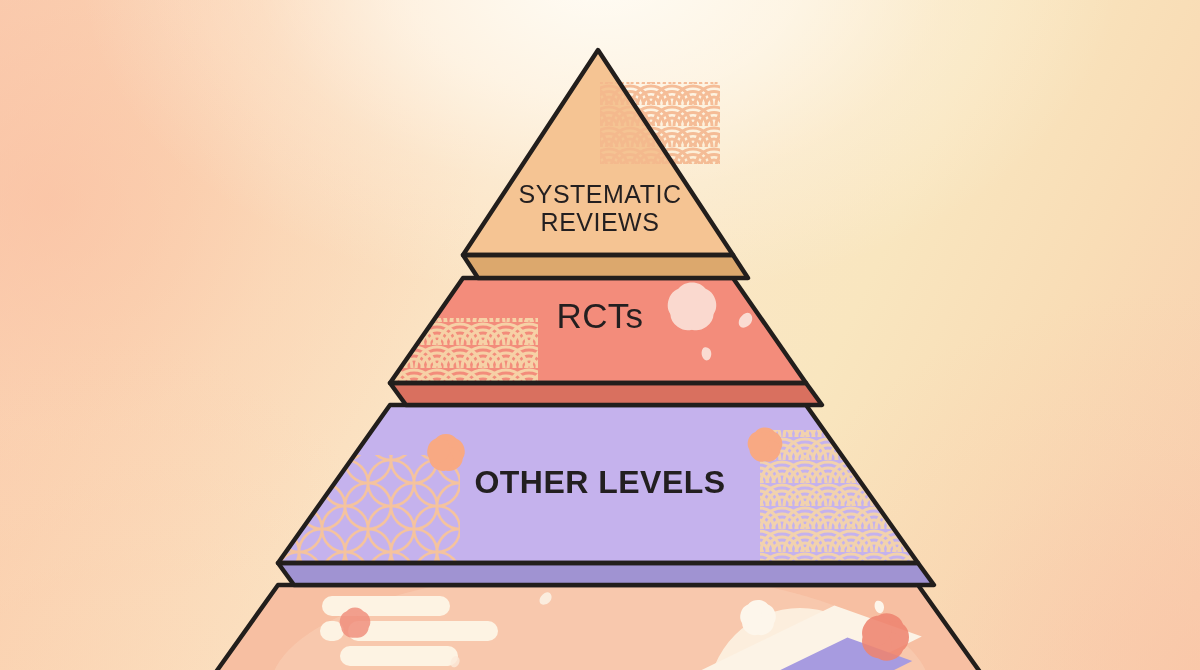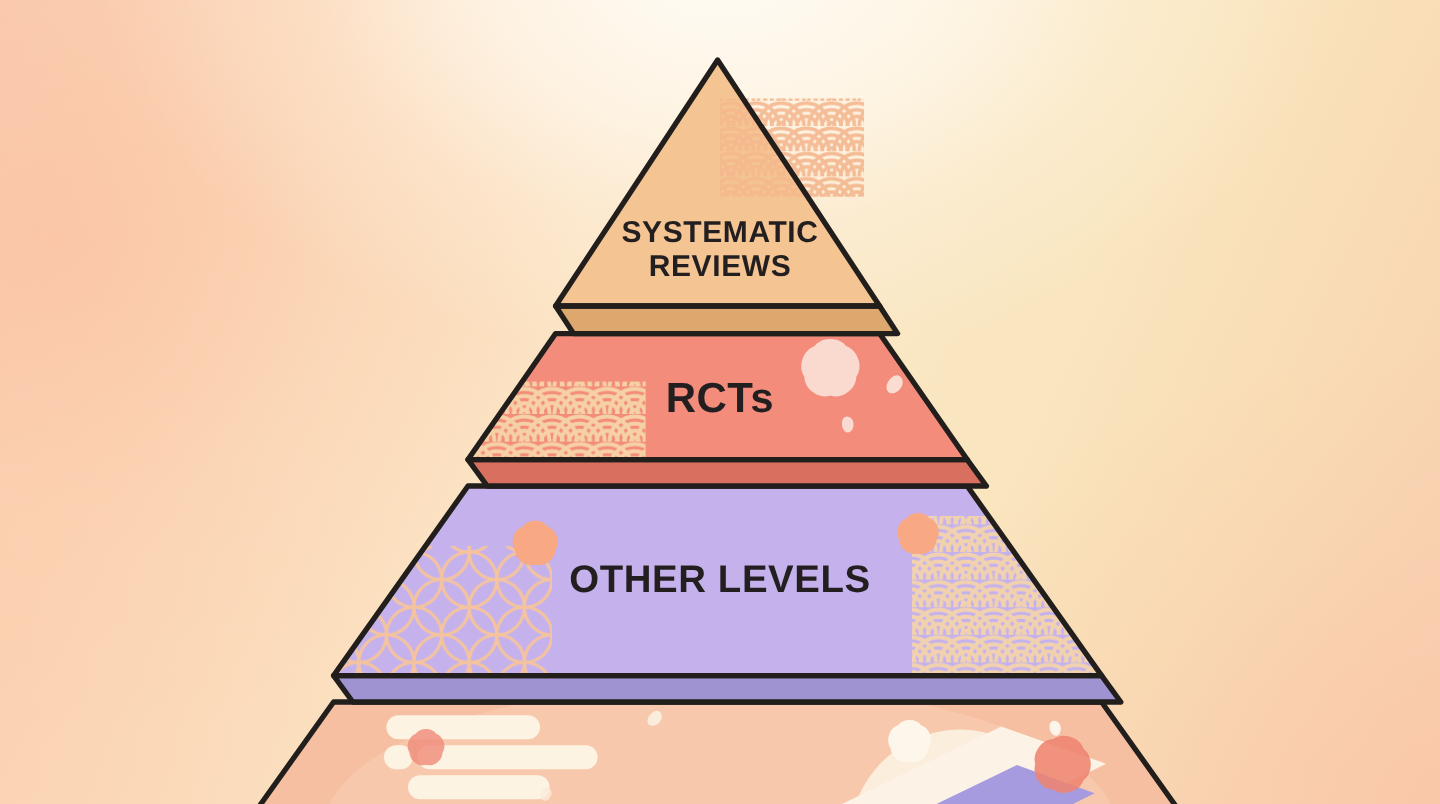--- a/index.html
+++ b/index.html
@@ -55,22 +55,22 @@
   
   .lbl{
     position:absolute;
     color:#231F20;
     text-align:center;
     letter-spacing:.02em;
     white-space:pre-line;
     line-height:1.12;
     user-select:none;
   }
-  #lbl-sr{left:0;width:1200px;top:180px;font-size:25px;font-weight:700;}
-  #lbl-rct{left:0;width:1200px;top:312px;font-size:35px;font-weight:700;letter-spacing:.01em;}
+  #lbl-sr{left:0;width:1200px;top:180px;font-size:25px;font-weight:400;}
+  #lbl-rct{left:0;width:1200px;top:296px;font-size:35px;font-weight:400;letter-spacing:.01em;}
   #lbl-ol{left:0;width:1200px;top:465px;font-size:32px;font-weight:700;letter-spacing:.015em;}
 </style>
 </head>
 <body>
 
 <div id="stage">
 
   <div class="bg bg-base"></div>
   <div class="bg bg-glowleft"></div>
   <div class="bg bg-glowbr"></div>

